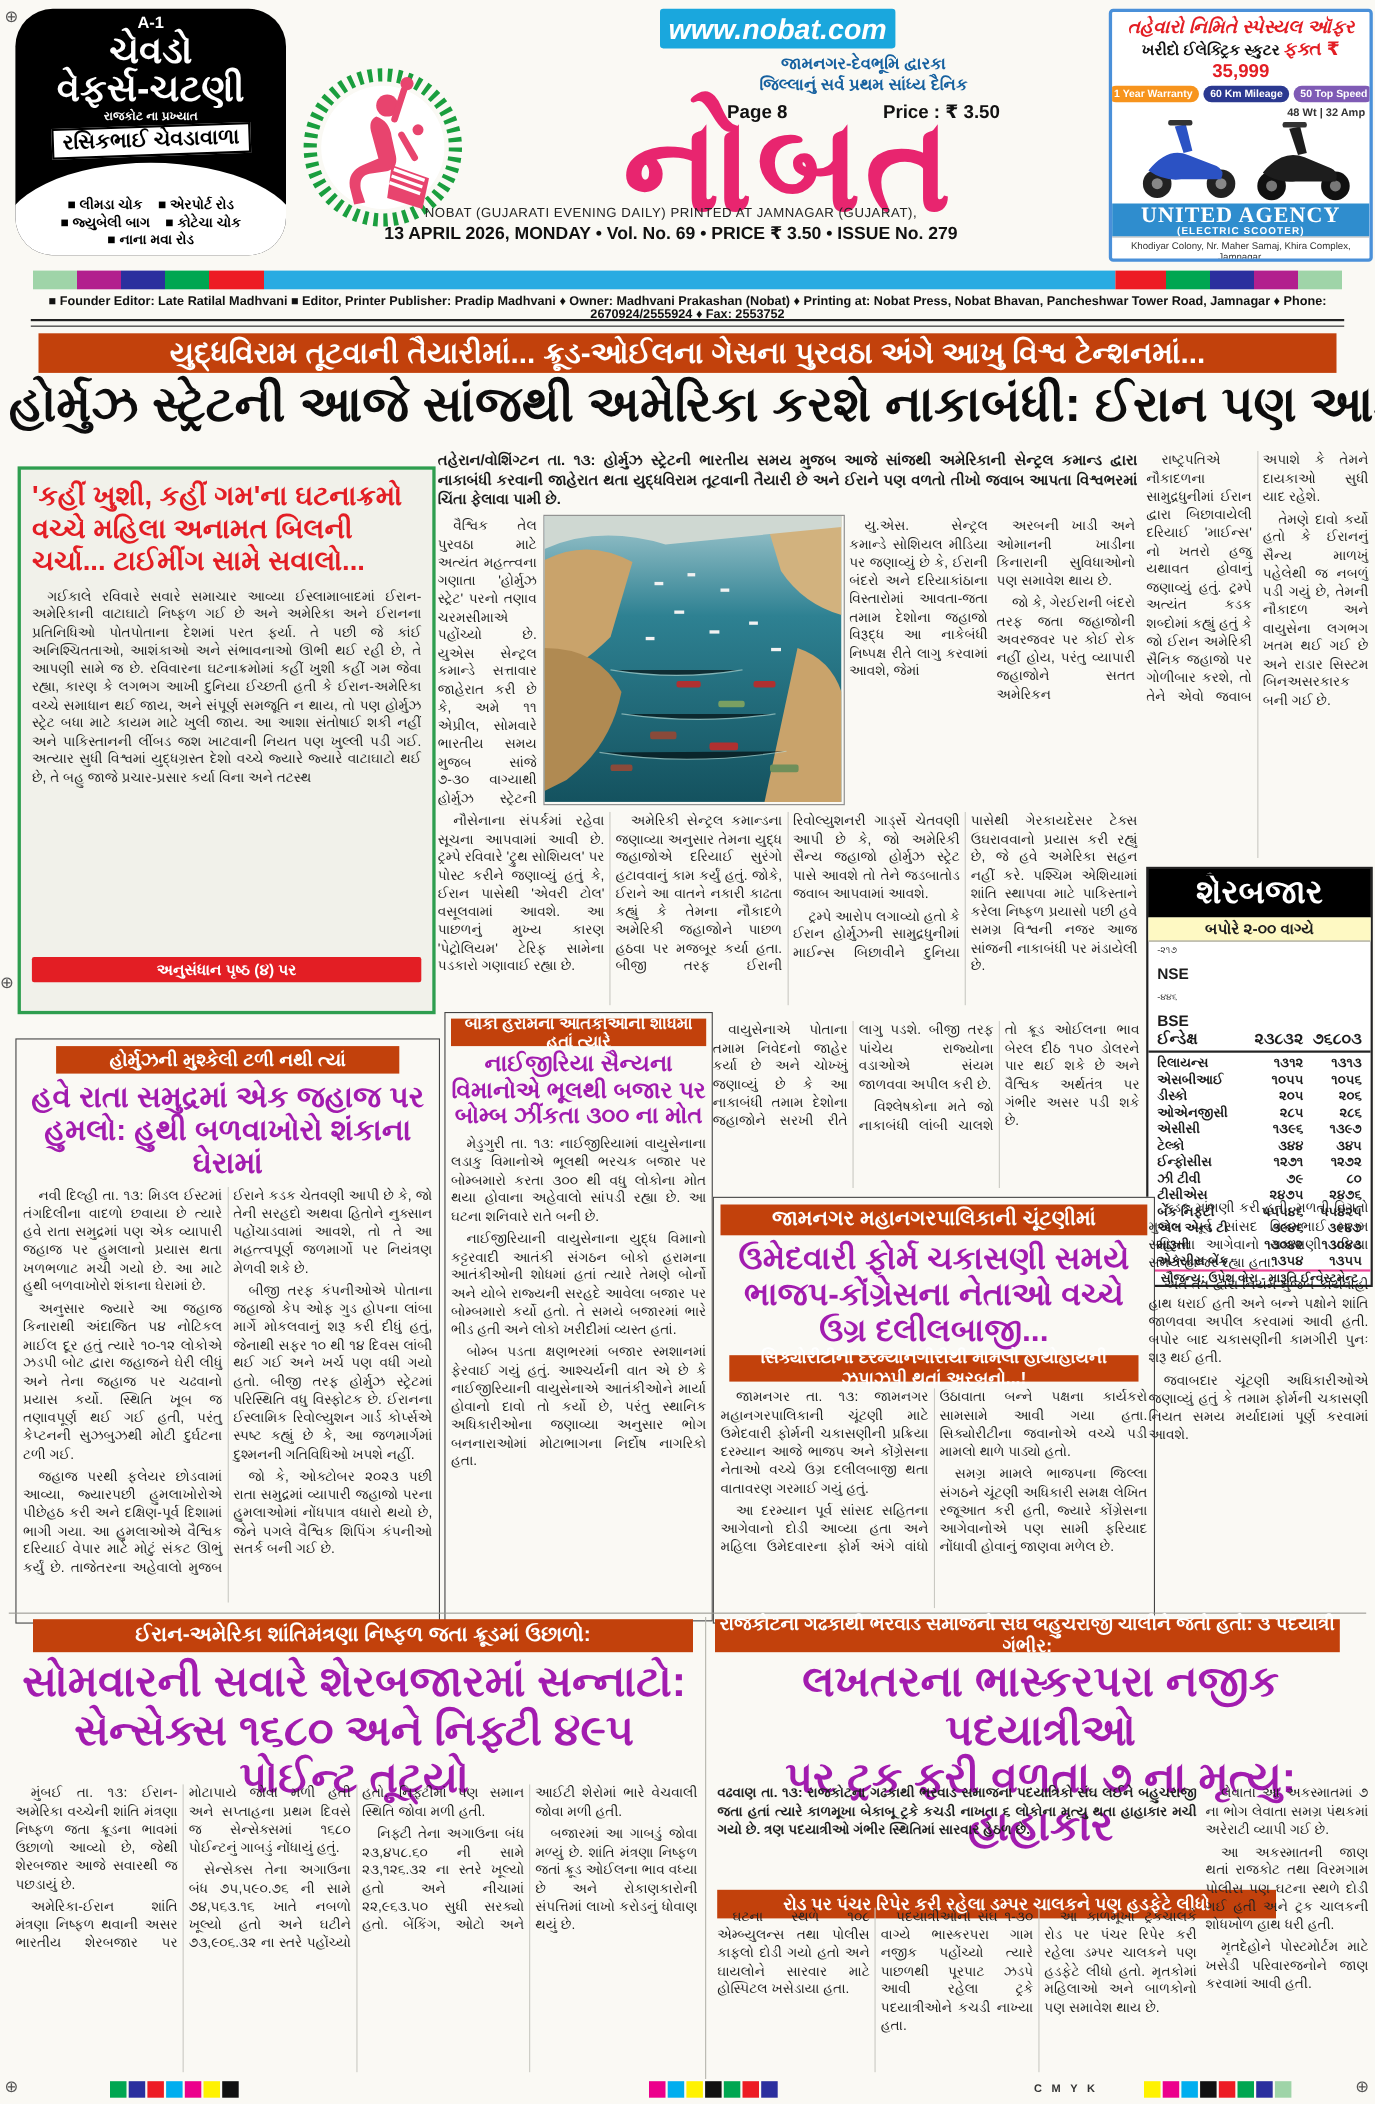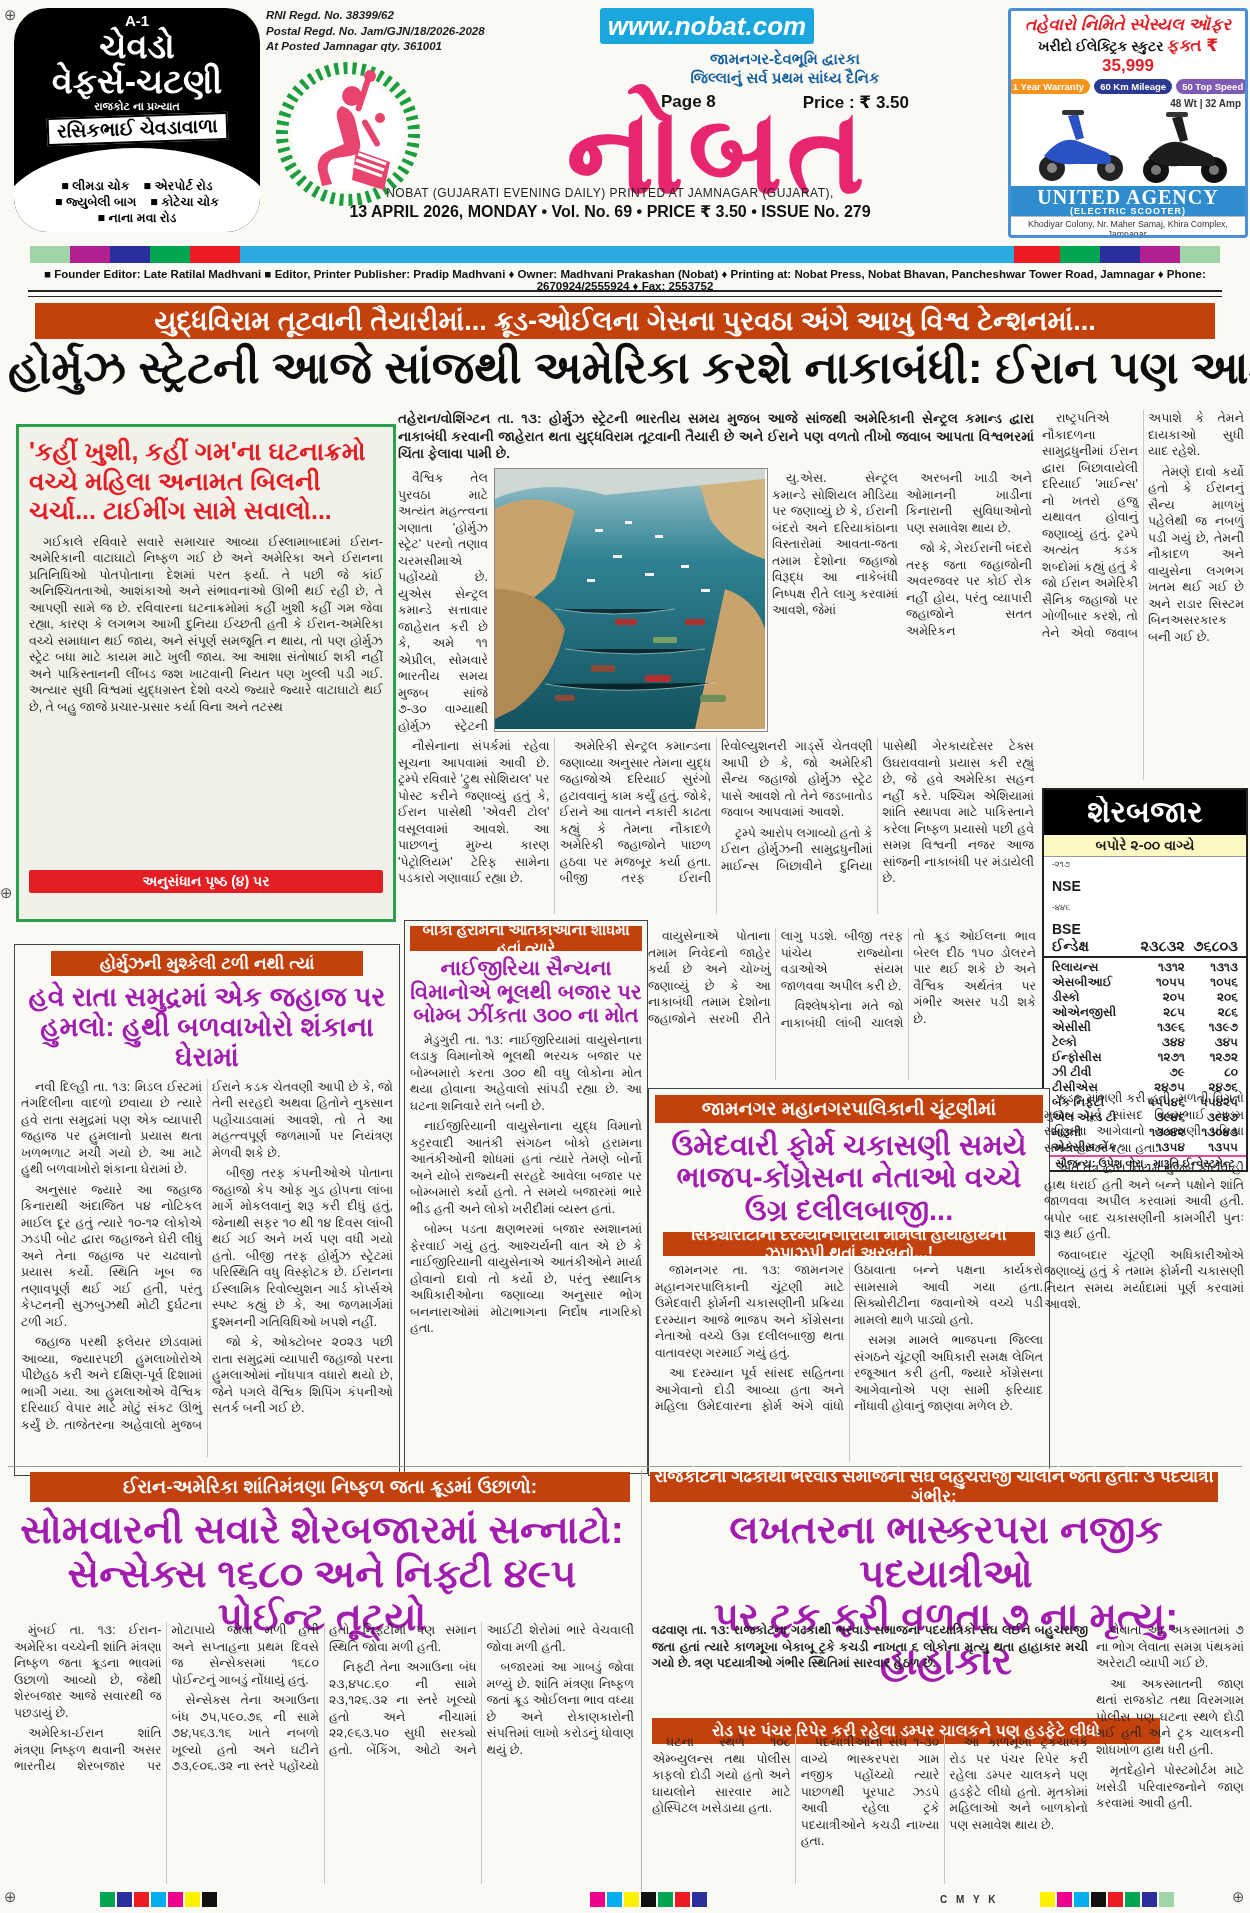--- a/index.html
+++ b/index.html
@@ -104,25 +104,20 @@
     <div class="adL-oval"></div>
     <div class="adL-list" id="chevdo-locations">
         <span>■ લીમડા ચોક</span>
         <span>■ એરપોર્ટ રોડ</span>
         <span>■ જ્યુબેલી બાગ</span>
         <span>■ કોટેચા ચોક</span>
         <span>■ નાના મવા રોડ</span>
       </div>
   </div>
 
-  <div class="abs reg-lines" style="left:266px;top:8px;width:330px;">
-    <div>RNI Regd. No. 38399/62</div>
-    <div>Postal Regd. No. Jam/GJN/18/2026-2028</div>
-    <div>At Posted Jamnagar qty. 361001</div>
-  </div>
 
   <div class="abs web-box" style="left:600px;top:8px;width:214px;height:36px;">
     <span>www.nobat.com</span>
   </div>
 
   <div class="abs" style="left:272px;top:58px;width:152px;height:152px;">
     <svg width="152" height="152" viewBox="0 0 152 152">
       <circle cx="76" cy="76" r="66" fill="none" stroke="#1a9e3e" stroke-width="12" stroke-dasharray="4 5"></circle>
       <circle cx="76" cy="76" r="56" fill="#ffffff"></circle>
       <circle cx="80" cy="38" r="10" fill="#e8446e"></circle>

